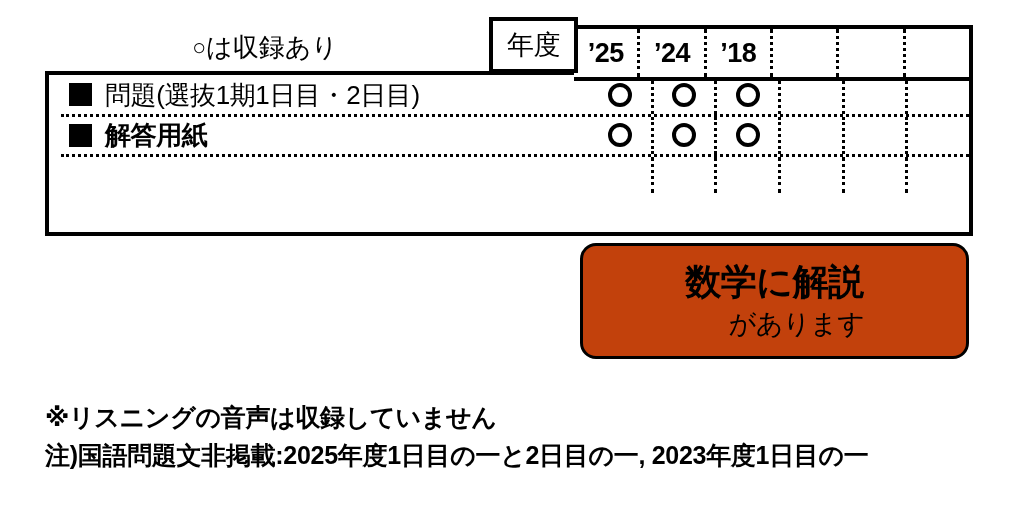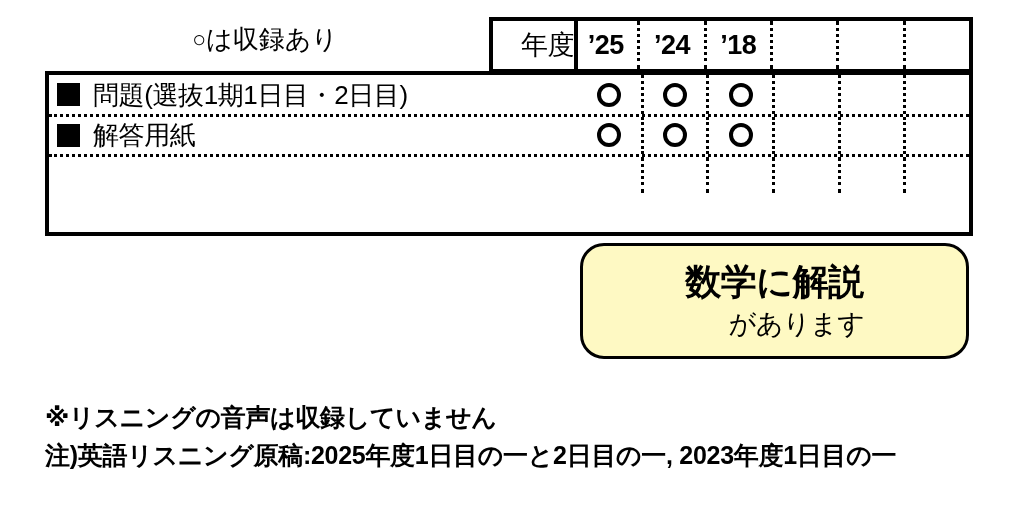--- a/index.html
+++ b/index.html
@@ -17,49 +17,51 @@
   }
 
   
   #legend {
     position: absolute;
     left: 45px;
     top: 24px;
     width: 440px;
     text-align: center;
     font-size: 26px;
-    line-height: 30px;
+    line-height: 46px;
     white-space: nowrap;
   }
   #legend .ring-glyph {
     font-size: 23px;
     font-weight: bold;
     vertical-align: 1px;
   }
 
   
   #coverage-table {
     position: absolute;
     left: 45px;
     top: 71px;
     width: 928px;   
     height: 165px;  
     border: 4px solid #000;
     box-sizing: border-box;
     background: #fff;
+    padding-left: 12px;
   }
   .trow {
     position: relative;
     height: 39.25px;
     box-sizing: border-box;
     display: flex;
     align-items: center;
   }
   .trow + .trow {
     border-top: 3px dotted #000;
+    font-weight: bold;
   }
   .row-label {
     position: absolute;
     left: 0;
     top: 0;
     bottom: 0;
     width: 529px; 
     display: flex;
     align-items: center;
     padding-left: 8px;
@@ -109,35 +111,35 @@
     position: absolute;
     left: 489px;
     top: 17px;
     width: 89px;
     height: 56px;
     border: 4px solid #000;
     box-sizing: border-box;
     background: #fff;
     display: flex;
     align-items: center;
-    justify-content: flex-end;
+    justify-content: center;
     z-index: 3;
   }
   #year-head-box .txt {
     font-size: 27px;
     line-height: 30px;
     white-space: nowrap;
     letter-spacing: -0.5px;
   }
 
   
   #year-strip {
     position: absolute;
     left: 574px;
-    top: 17px;
+    top: 25px;
     width: 399px;
     height: 56px;
     border: 4px solid #000;
     border-left: none;
     box-sizing: border-box;
     background: #fff;
     display: flex;
     z-index: 2;
   }
   #year-strip .ycell {
@@ -158,23 +160,23 @@
   }
 
   
   #callout {
     position: absolute;
     left: 580px;
     top: 243px;
     width: 389px;
     height: 116px;
     border: 3px solid #000;
-    border-radius: 24px;
-    box-sizing: border-box;
-    background: #fef9c3;
+    border-radius: 16px;
+    box-sizing: border-box;
+    background: #c2410c;
     display: flex;
     flex-direction: column;
     align-items: center;
     justify-content: center;
   }
   #callout .line1 {
     font-size: 36px;
     font-weight: bold;
     line-height: 44px;
     letter-spacing: -0.5px;
@@ -299,14 +301,14 @@
   <span class="txt">年度</span>
 </div>
 
 <div id="callout">
   <div class="line1">数学に解説</div>
   <div class="line2">があります</div>
 </div>
 
 <div id="notes">
   <div class="note">※リスニングの音声は収録していません</div>
-  <div class="note-wrap">注)英語リスニング原稿:2025年度1日目の一と2日目の一, 2023年度1日目の一</div>
+  <div class="note-wrap">注)国語問題文非掲載:2025年度1日目の一と2日目の一, 2023年度1日目の一</div>
 </div>
 
 </body></html>

